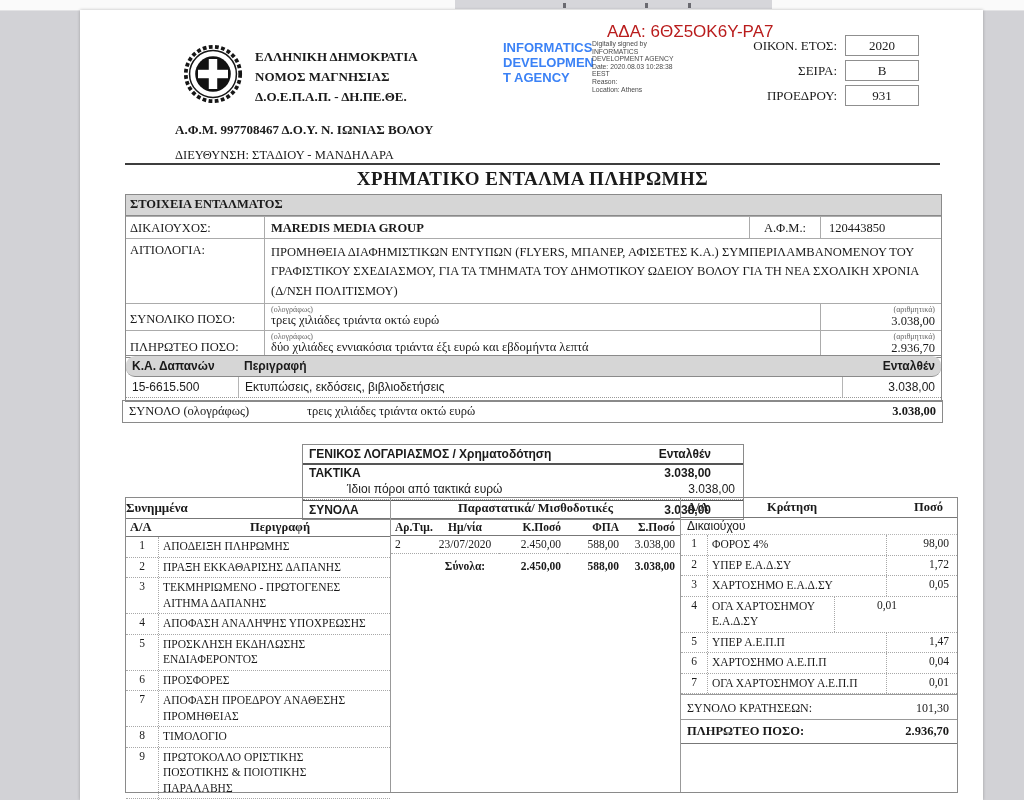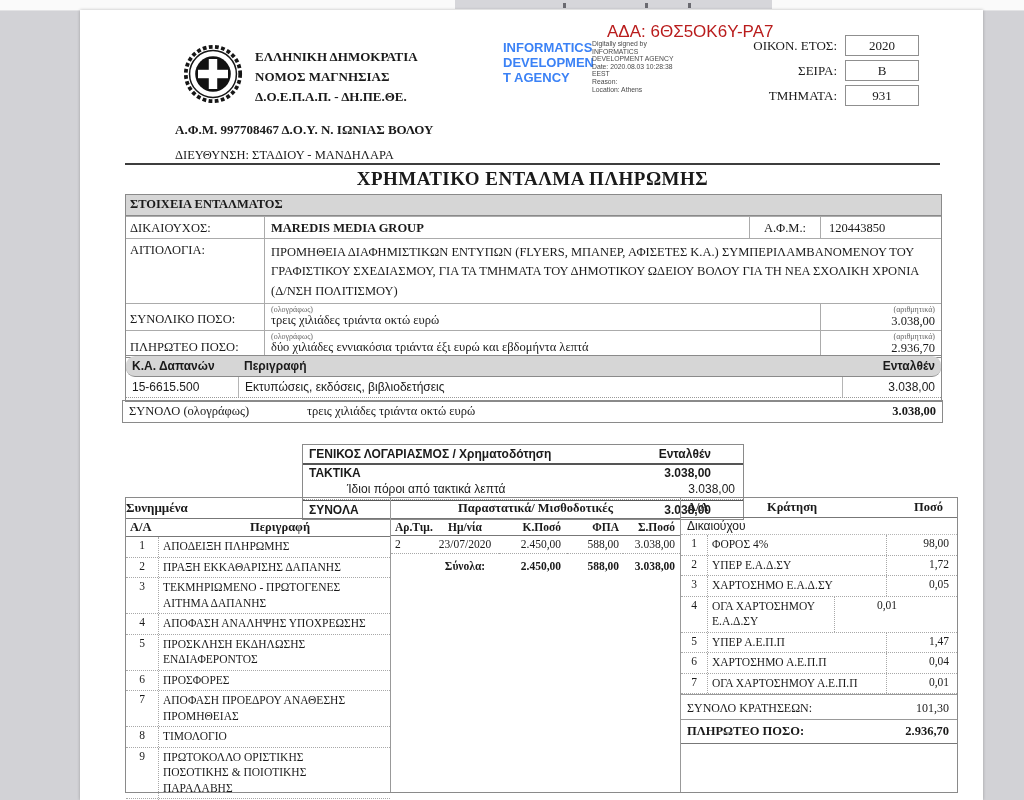--- a/index.html
+++ b/index.html
@@ -136,21 +136,21 @@
 
   <div class="meta-row" style="left:582px;top:25px;width:260px;">
     <div class="meta-label">ΟΙΚΟΝ. ΕΤΟΣ:</div>
     <div class="meta-box">2020</div>
   </div>
   <div class="meta-row" style="left:582px;top:50px;width:260px;">
     <div class="meta-label">ΣΕΙΡΑ:</div>
     <div class="meta-box">B</div>
   </div>
   <div class="meta-row" style="left:582px;top:75px;width:260px;">
-    <div class="meta-label">ΤΜΗΜΑΤΑ:</div>
+    <div class="meta-label">ΠΡΟΕΔΡΟΥ:</div>
     <div class="meta-box">931</div>
   </div>
 
   <div class="emblem">
     <svg width="60" height="62" viewBox="0 0 64 66">
       <circle cx="32" cy="33" r="29" fill="none" stroke="#161616" stroke-width="4" stroke-dasharray="4 2.6"></circle>
       <circle cx="32" cy="33" r="25" fill="none" stroke="#161616" stroke-width="1.6"></circle>
       <circle cx="32" cy="33" r="19" fill="#121212"></circle>
       <rect x="27.5" y="17" width="9" height="32" fill="#ffffff"></rect>
       <rect x="16" y="28.5" width="32" height="9" fill="#ffffff"></rect>
@@ -236,21 +236,21 @@
   <div class="gen">
     <div class="gen-head">
       <div class="gen-head-left">ΓΕΝΙΚΟΣ ΛΟΓΑΡΙΑΣΜΟΣ / Χρηματοδότηση</div>
       <div class="gen-head-right">Ενταλθέν</div>
     </div>
     <div class="gen-row">
       <div class="gen-row-label bold">ΤΑΚΤΙΚΑ</div>
       <div class="gen-row-amt">3.038,00</div>
     </div>
     <div class="gen-sub">
-      <div class="gen-sub-label">Ίδιοι πόροι από τακτικά λεπτά</div>
+      <div class="gen-sub-label">Ίδιοι πόροι από τακτικά ευρώ</div>
       <div class="gen-sub-amt" style="padding-right:2px;">3.038,00</div>
     </div>
     <div class="gen-total">
       <div class="gen-row-label">ΣΥΝΟΛΑ</div>
       <div class="gen-row-amt">3.038,00</div>
     </div>
   </div>
 
   <div class="bottom">
 

